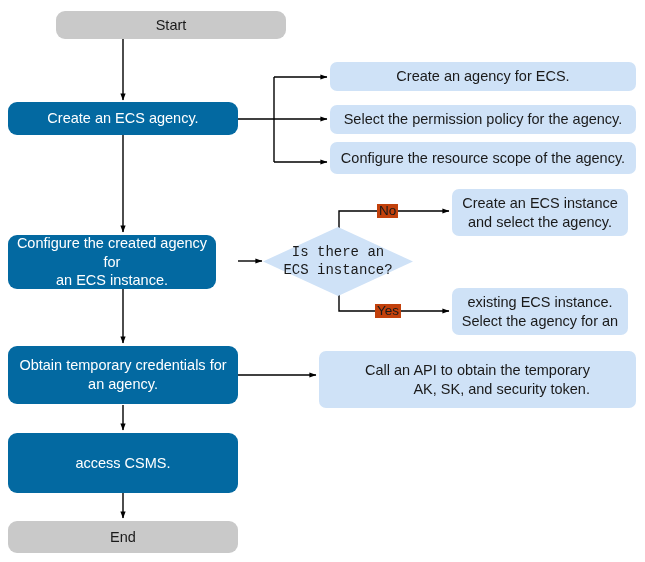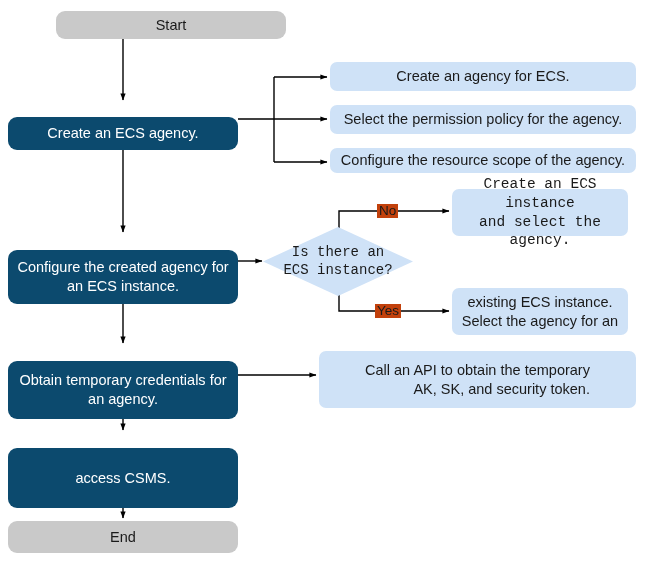--- a/index.html
+++ b/index.html
@@ -29,25 +29,24 @@
     line-height: 1.28;
     padding: 2px 6px;
   }
   .node-terminator {
     background: #c9c9c9;
     color: #1a1a1a;
     font-size: 14.5px;
     border-radius: 9px;
   }
   .node-primary {
-    background: #0c4a6e;
+    background: #0369a1;
     color: #ffffff;
     font-size: 14.5px;
     border-radius: 9px;
-    margin-top: 15px;
   }
   .node-secondary {
     background: #cfe2f7;
     color: #1a1a1a;
     font-size: 14.5px;
     border-radius: 7px;
   }
   .node-decision {
     background: transparent;
     color: #1a1a1a;
@@ -131,44 +130,44 @@
   </div>
 
   <div class="node node-secondary" style="left:330px; top:62px; width:306px; height:29px;">
     <span>Create an agency for ECS.</span>
   </div>
 
   <div class="node node-secondary" style="left:330px; top:105px; width:306px; height:29px;">
     <span>Select the permission policy for the agency.</span>
   </div>
 
-  <div class="node node-secondary" style="left:330px; top:148px; width:306px; height:25px;">
+  <div class="node node-secondary" style="left:330px; top:142px; width:306px; height:32px;">
     <span>Configure the resource scope of the agency.</span>
   </div>
 
-  <div class="node node-primary" style="left:8px; top:235px; width:230px; height:54px;">
+  <div class="node node-primary" style="left:8px; top:235px; width:208px; height:54px;">
     <span>
       <span class="lbl-line">Configure the created agency for</span>
       <span class="lbl-line">an ECS instance.</span>
     </span>
   </div>
 
   <div class="node node-decision" style="left:263px; top:227px; width:150px; height:69px;">
     <div class="diamond-shape"></div>
     <div class="diamond-label">
       <span class="lbl-line">Is there an</span>
       <span class="lbl-line">ECS instance?</span>
     </div>
   </div>
 
   <div class="edge-label" style="left:377px; top:204px;">No</div>
 
   <div class="edge-label" style="left:375px; top:304px;">Yes</div>
 
-  <div class="node node-secondary" style="left:452px; top:189px; width:176px; height:47px;font-family:Liberation Mono, monospace;">
+  <div class="node node-secondary" style="left:452px; top:189px; width:176px; height:47px;">
     <span>
       <span class="lbl-line">Create an ECS instance</span>
       <span class="lbl-line">and select the agency.</span>
     </span>
   </div>
 
   <div class="node node-secondary" style="left:452px; top:288px; width:176px; height:47px;">
     <span>
       <span class="lbl-line">existing ECS instance.</span>
       <span class="lbl-line">Select the agency for an</span>

